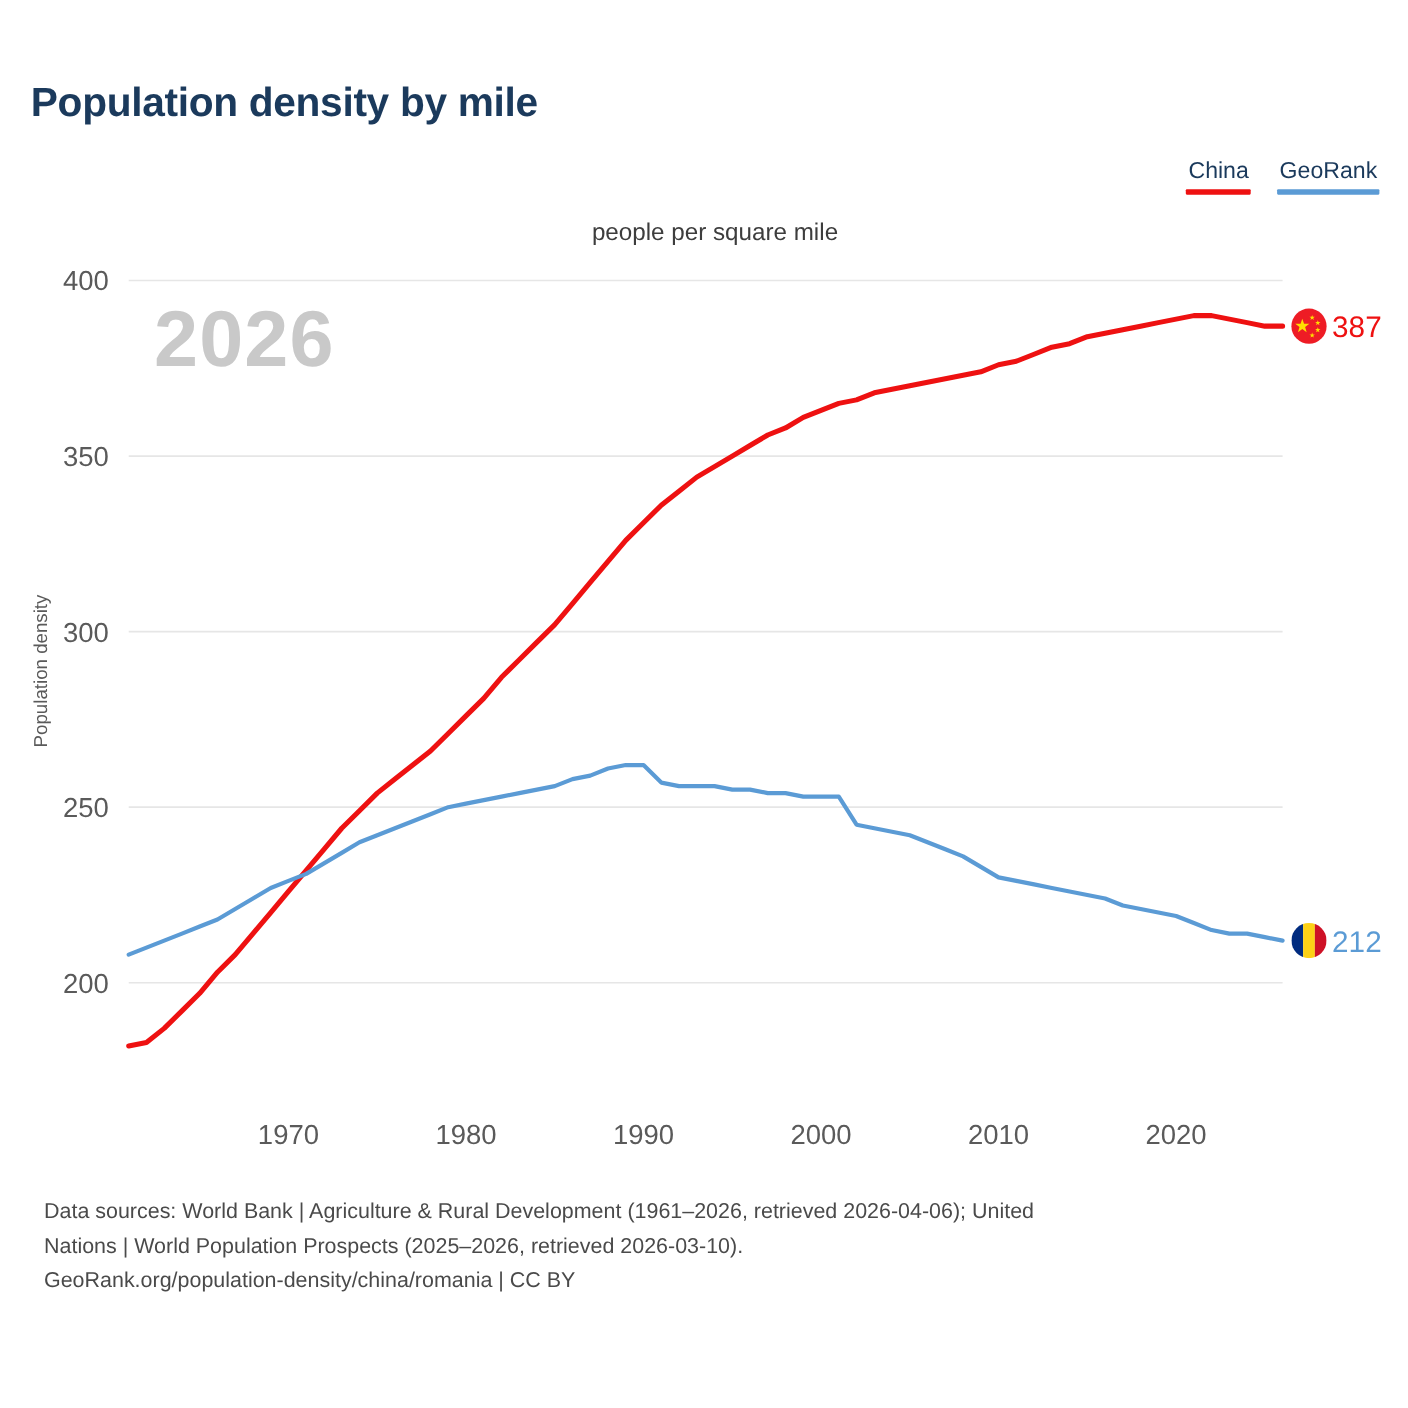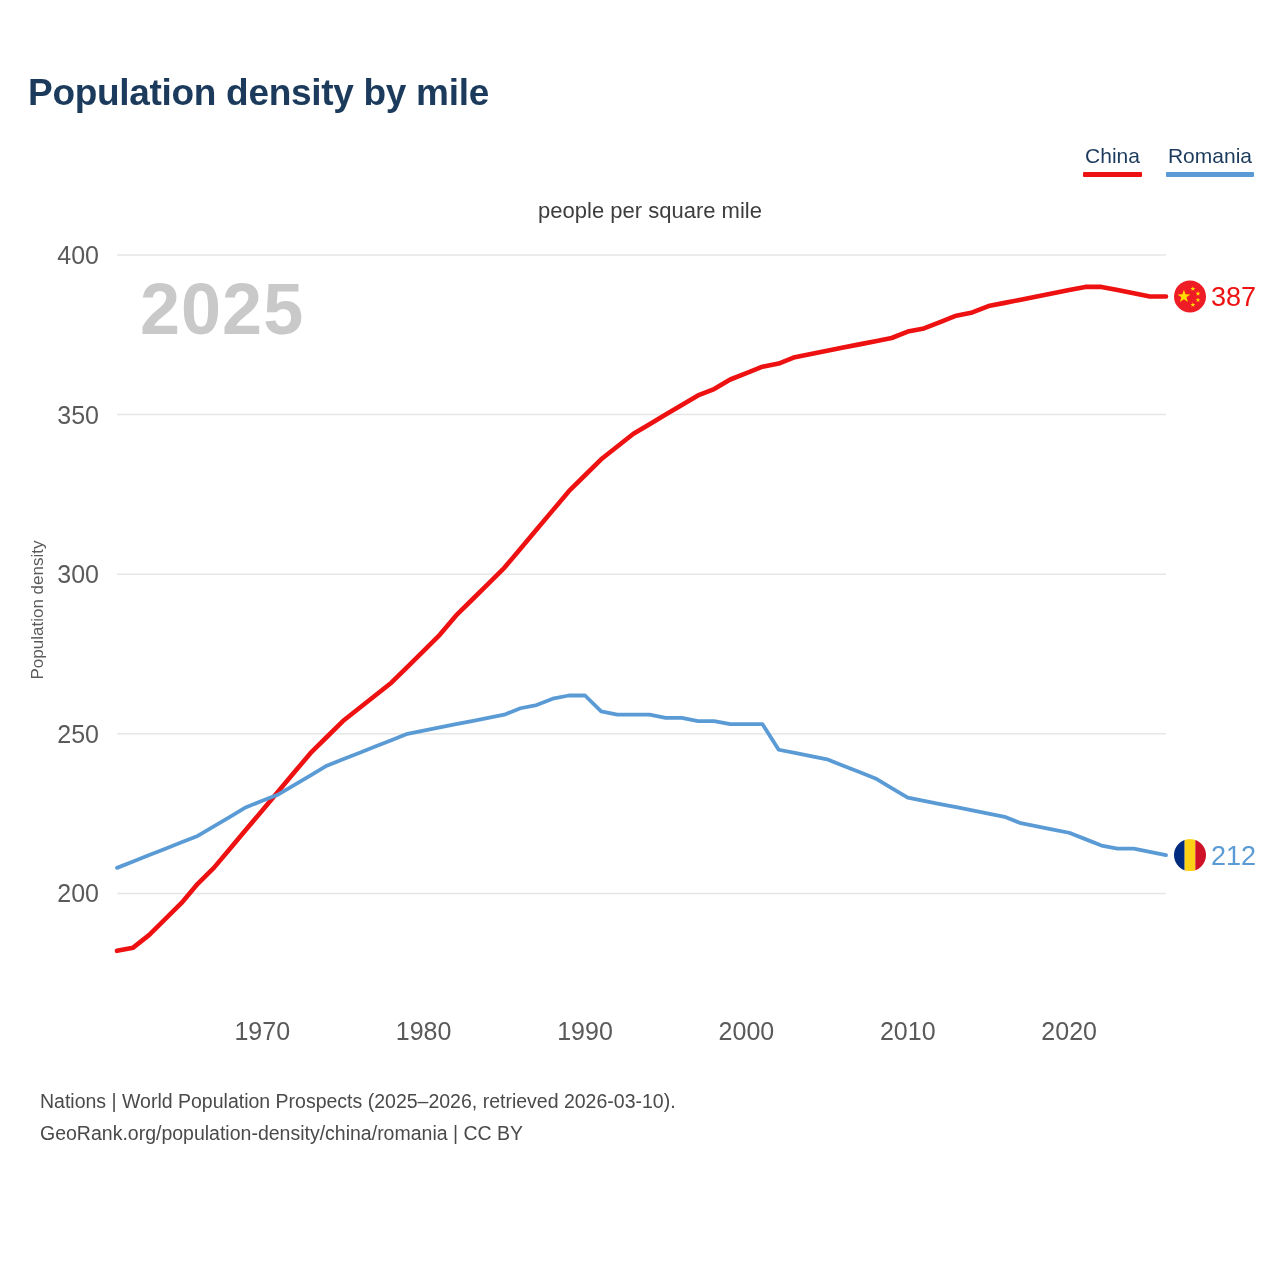--- a/index.html
+++ b/index.html
@@ -113,28 +113,28 @@
 <div class="page">
 
   <div class="chart-title">Population density by mile</div>
 
   <div class="legend">
     <div class="legend-item">
       <div class="legend-label">China</div>
       <div class="legend-rule" id="legend-rule-0" style="background: rgb(238, 17, 17);"></div>
     </div>
     <div class="legend-item">
-      <div class="legend-label">Romania</div>
+      <div class="legend-label">GeoRank</div>
       <div class="legend-rule" id="legend-rule-1" style="background: rgb(91, 155, 213);"></div>
     </div>
   </div>
 
   <div class="subtitle">people per square mile</div>
 
-  <div class="watermark">2025</div>
+  <div class="watermark">2026</div>
 
   <div class="ylabel-rot">Population density</div>
 
   <svg class="plot" id="plot-svg" viewBox="0 0 1280 1280">
     <defs>
       <clipPath id="flagClipCN">
           <circle cx="0" cy="0" r="16"></circle>
         </clipPath>
       <clipPath id="flagClipRO">
           <circle cx="0" cy="0" r="16"></circle>
@@ -184,17 +184,18 @@
             <rect x="1174" y="839.0959999999999" width="10.666666666666666" height="32" fill="#002b7f"></rect>
             <rect x="1184.6666666666667" y="839.0959999999999" width="10.666666666666666" height="32" fill="#fcd116"></rect>
             <rect x="1195.3333333333333" y="839.0959999999999" width="10.666666666666666" height="32" fill="#ce1126"></rect>
           </g>
         </g>
         <text x="1211" y="865.0959999999999" font-size="27" fill="#5b9bd5">212</text>
       </g>
   </svg>
 
   <div class="footer">
+    <div>Data sources: World Bank | Agriculture &amp; Rural Development (1961–2026, retrieved 2026-04-06); United</div>
     <div>Nations | World Population Prospects (2025–2026, retrieved 2026-03-10).</div>
     <div>GeoRank.org/population-density/china/romania | CC BY</div>
   </div>
 
 </div>
 
 </body></html>

